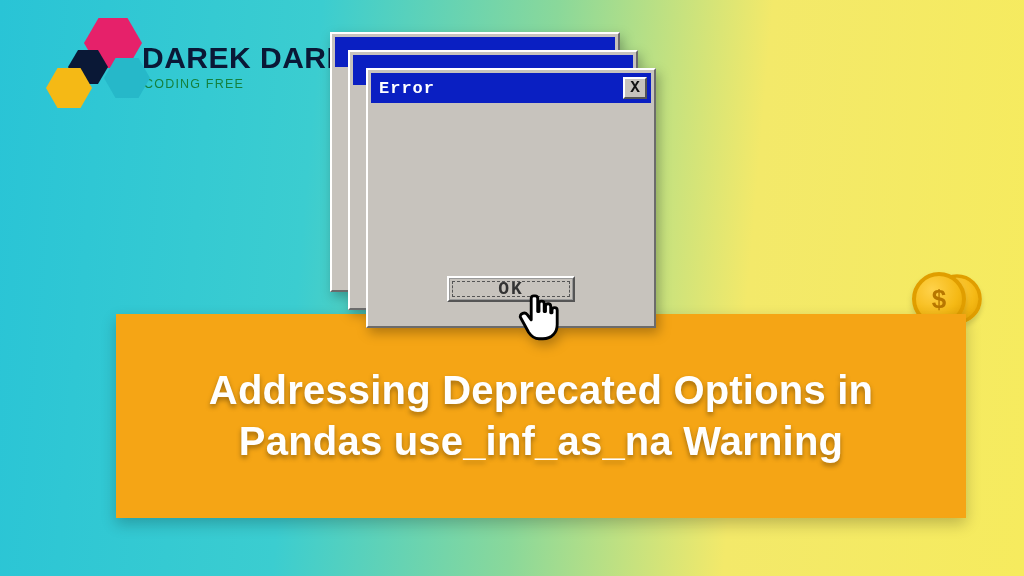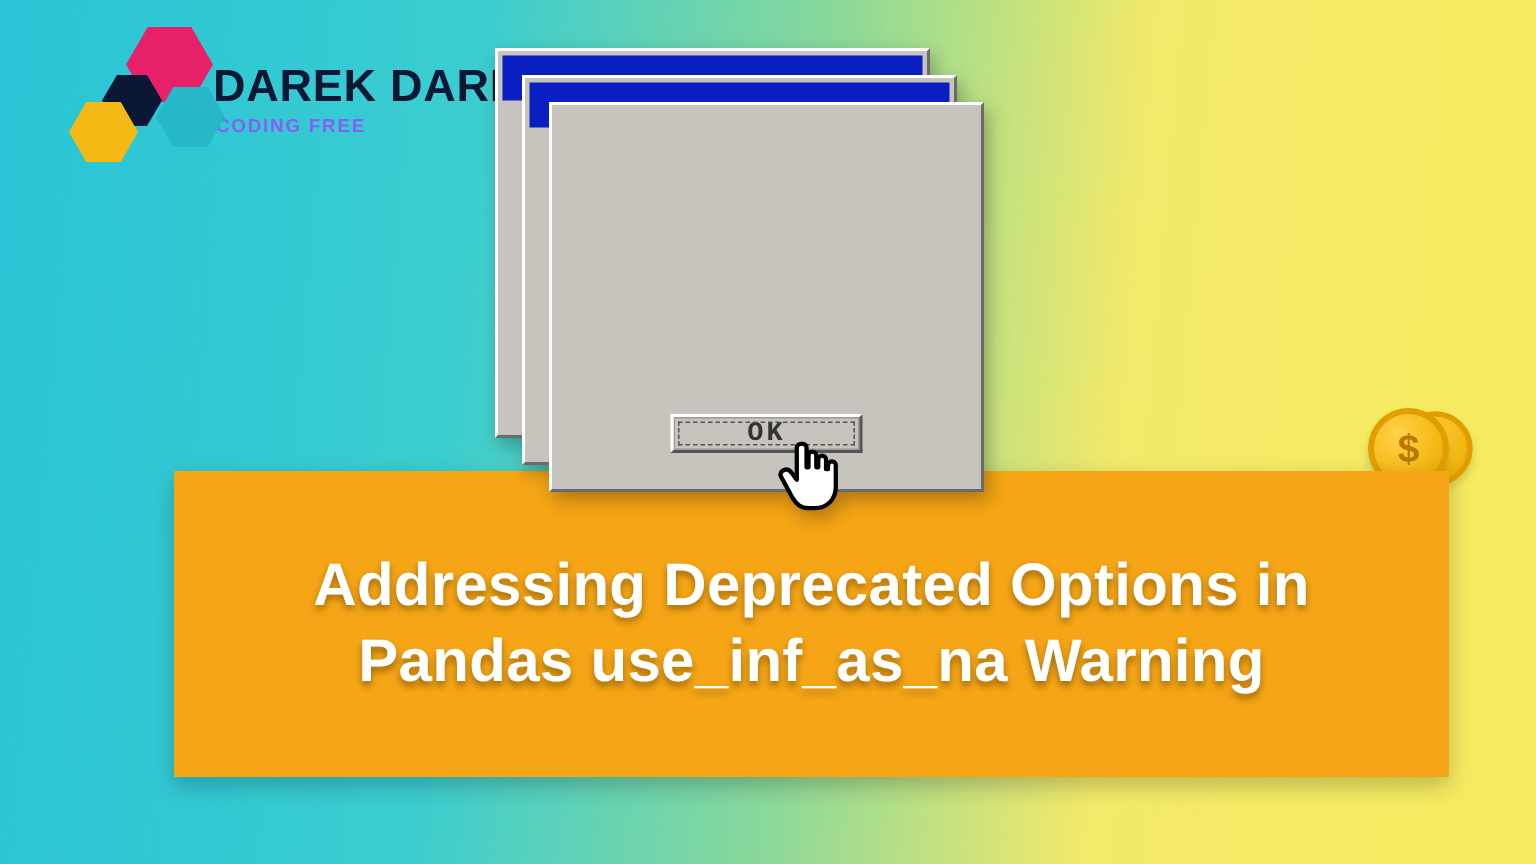--- a/index.html
+++ b/index.html
@@ -43,22 +43,22 @@
   .brand-name {
     font-size: 30px;
     font-weight: 600;
     letter-spacing: 0.5px;
     color:#0a1836;
     line-height: 1;
   }
   .brand-tag {
     font-size: 12.5px;
     letter-spacing: 1.2px;
-    color:#8b5cf6;
-    font-weight: 700;
+    color:#15803d;
+    font-weight: 400;
     margin-top: 4px;
     margin-left: 2px;
   }
 
   
   .dialog-stack {
     position:absolute;
     left: 330px;
     top: 32px;
     filter: drop-shadow(3px 5px 6px rgba(0,0,0,0.28));
@@ -193,20 +193,24 @@
 </div>
 
 <div class="dialog-stack">
   <div class="dlg d1">
     <div class="titlebar"></div>
   </div>
   <div class="dlg d2">
     <div class="titlebar"></div>
   </div>
   <div class="dlg d3">
+    <div class="titlebar">
+      <span class="titlebar-text">Error</span>
+      <span class="close-btn">X</span>
+    </div>
     <div class="body">
       <button class="ok-btn">OK</button>
     </div>
     <div class="cursor">
       <svg viewBox="0 0 32 40">
         <path d="M13 3c1.2 0 2 .9 2 2v10h1V9c0-1.1.9-2 2-2s2 .9 2 2v6h1v-4c0-1.1.9-2 2-2s2 .9 2 2v5h1v-2c0-1.1.9-2 2-2s2 .9 2 2v11c0 6-4 11-11 11h-3c-4 0-6-2-8-5L2 20c-1-1.6 0-3 1.5-3.6 1.3-.5 2.7 0 3.5 1l3 4V5c0-1.1.9-2 2-2z" fill="#ffffff" stroke="#000000" stroke-width="2.2" stroke-linejoin="round"></path>
       </svg>
     </div>
   </div>
 </div>

